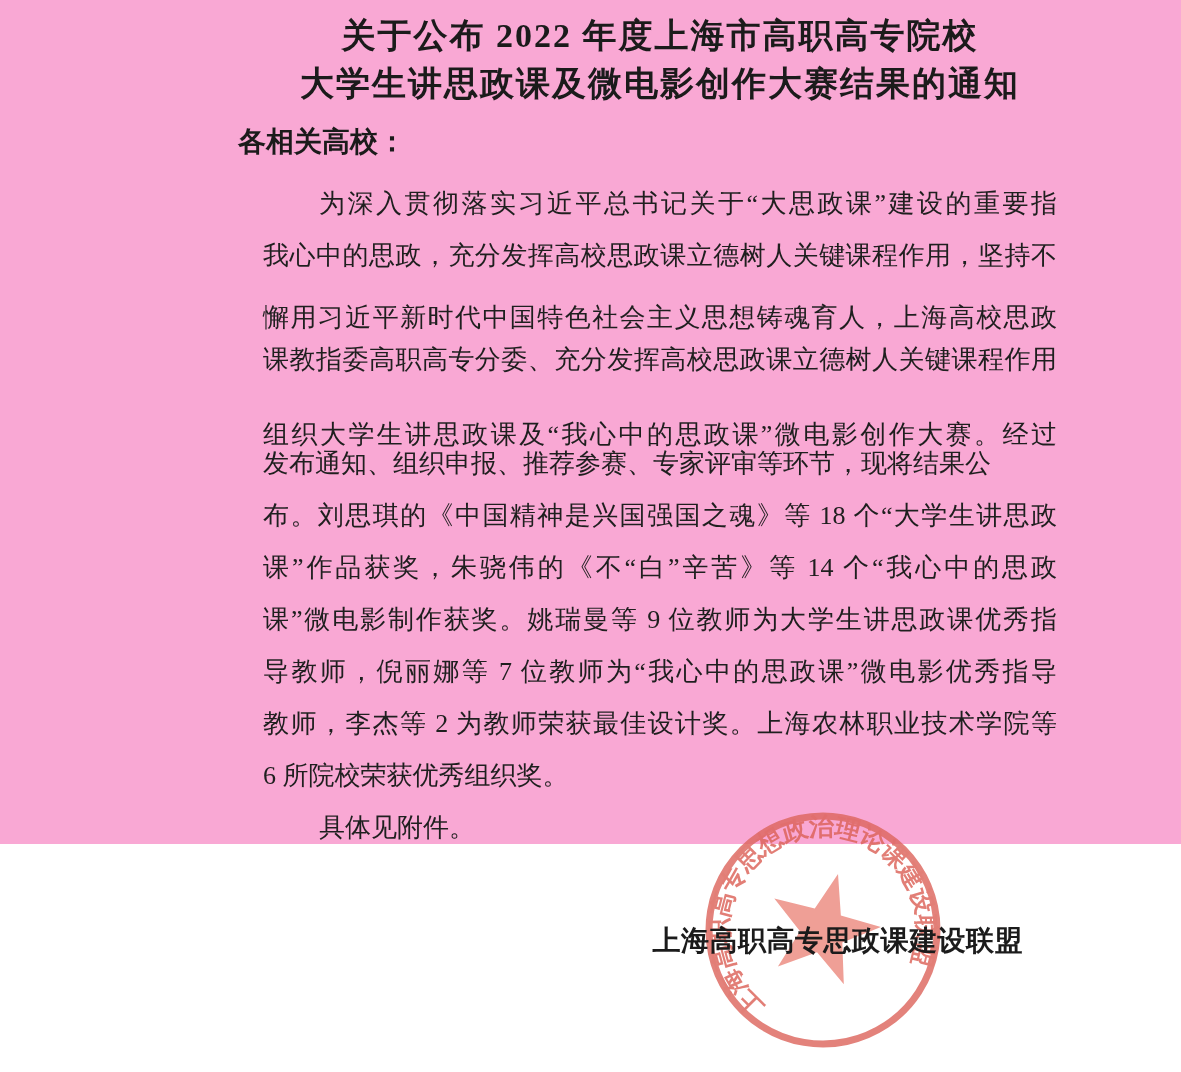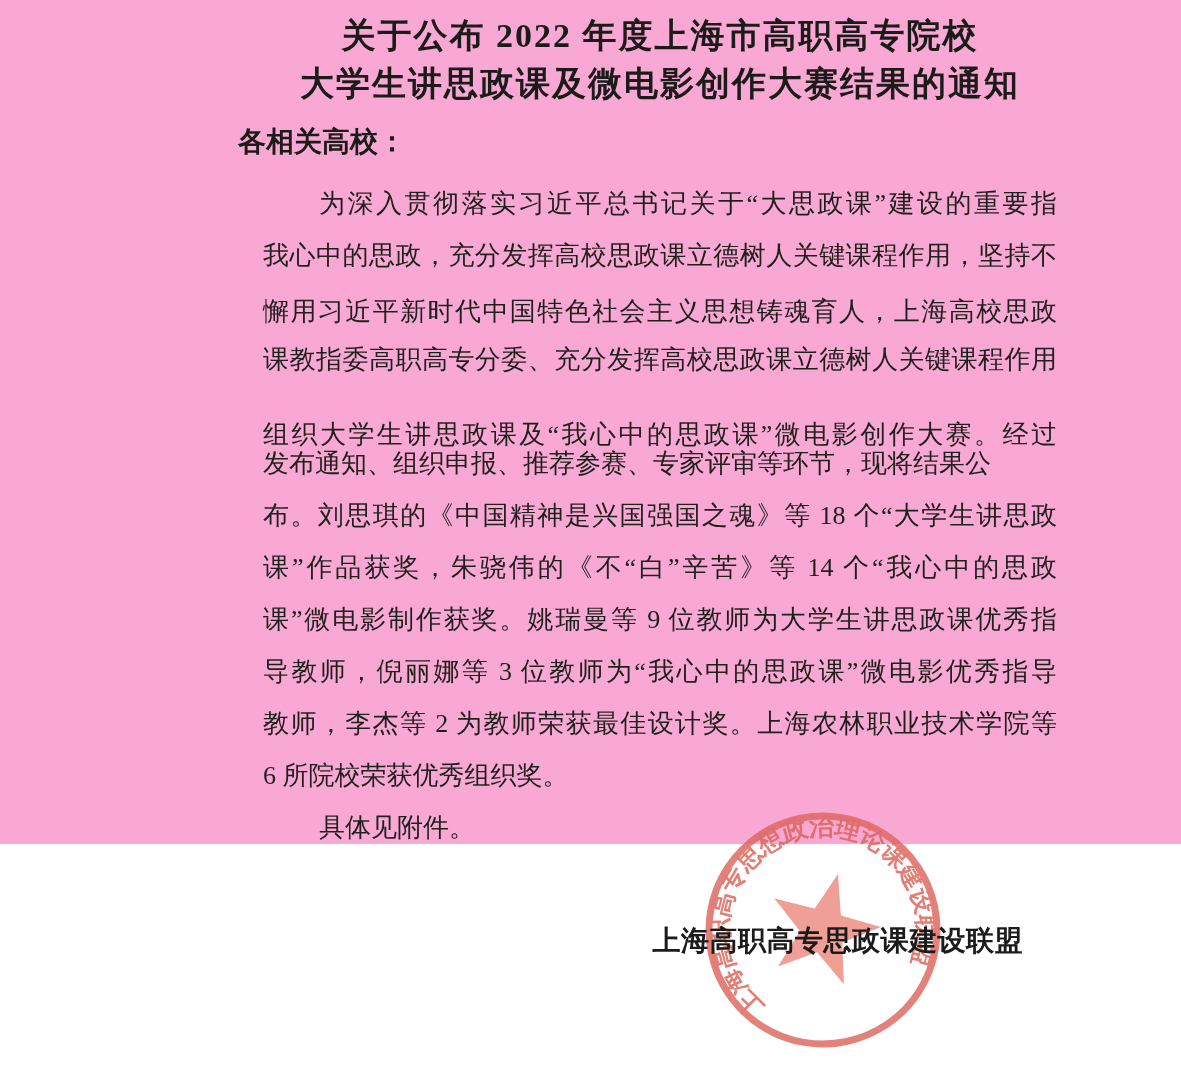--- a/index.html
+++ b/index.html
@@ -81,28 +81,28 @@
 <div class="page">
 
   <div class="title-line title-1">关于公布 2022 年度上海市高职高专院校</div>
   <div class="title-line title-2">大学生讲思政课及微电影创作大赛结果的通知</div>
 
   <div class="salutation">各相关高校：</div>
 
   <div>
     <div class="body-line fill indent" style="top:186px">为深入贯彻落实习近平总书记关于“大思政课”建设的重要指</div>
     <div class="body-line fill" style="top:238px">我心中的思政，充分发挥高校思政课立德树人关键课程作用，坚持不</div>
-    <div class="body-line fill" style="top:294px">懈用习近平新时代中国特色社会主义思想铸魂育人，上海高校思政</div>
+    <div class="body-line fill" style="top:300px">懈用习近平新时代中国特色社会主义思想铸魂育人，上海高校思政</div>
     <div class="body-line fill" style="top:342px">课教指委高职高专分委、充分发挥高校思政课立德树人关键课程作用</div>
     <div class="body-line fill" style="top:417px">组织大学生讲思政课及“我心中的思政课”微电影创作大赛。经过</div>
     <div class="body-line" style="top:446px">发布通知、组织申报、推荐参赛、专家评审等环节，现将结果公</div>
     <div class="body-line fill" style="top:498px">布。刘思琪的《中国精神是兴国强国之魂》等 18 个“大学生讲思政</div>
     <div class="body-line fill" style="top:550px">课”作品获奖，朱骁伟的《不“白”辛苦》等 14 个“我心中的思政</div>
     <div class="body-line fill" style="top:602px">课”微电影制作获奖。姚瑞曼等 9 位教师为大学生讲思政课优秀指</div>
-    <div class="body-line fill" style="top:654px">导教师，倪丽娜等 3 位教师为“我心中的思政课”微电影优秀指导</div>
+    <div class="body-line fill" style="top:654px">导教师，倪丽娜等 7 位教师为“我心中的思政课”微电影优秀指导</div>
     <div class="body-line fill" style="top:706px">教师，李杰等 2 为教师荣获最佳设计奖。上海农林职业技术学院等</div>
     <div class="body-line" style="top:758px">6 所院校荣获优秀组织奖。</div>
     <div class="body-line indent" style="top:810px">具体见附件。</div>
   </div>
 
   <div class="seal">
     <svg width="270" height="270" viewBox="-135 -135 270 270" xmlns="http://www.w3.org/2000/svg">
       <g transform="rotate(-12)" opacity="0.82">
         <circle r="114" fill="none" stroke="#dd675f" stroke-width="7"></circle>
         <g transform="rotate(27)">

